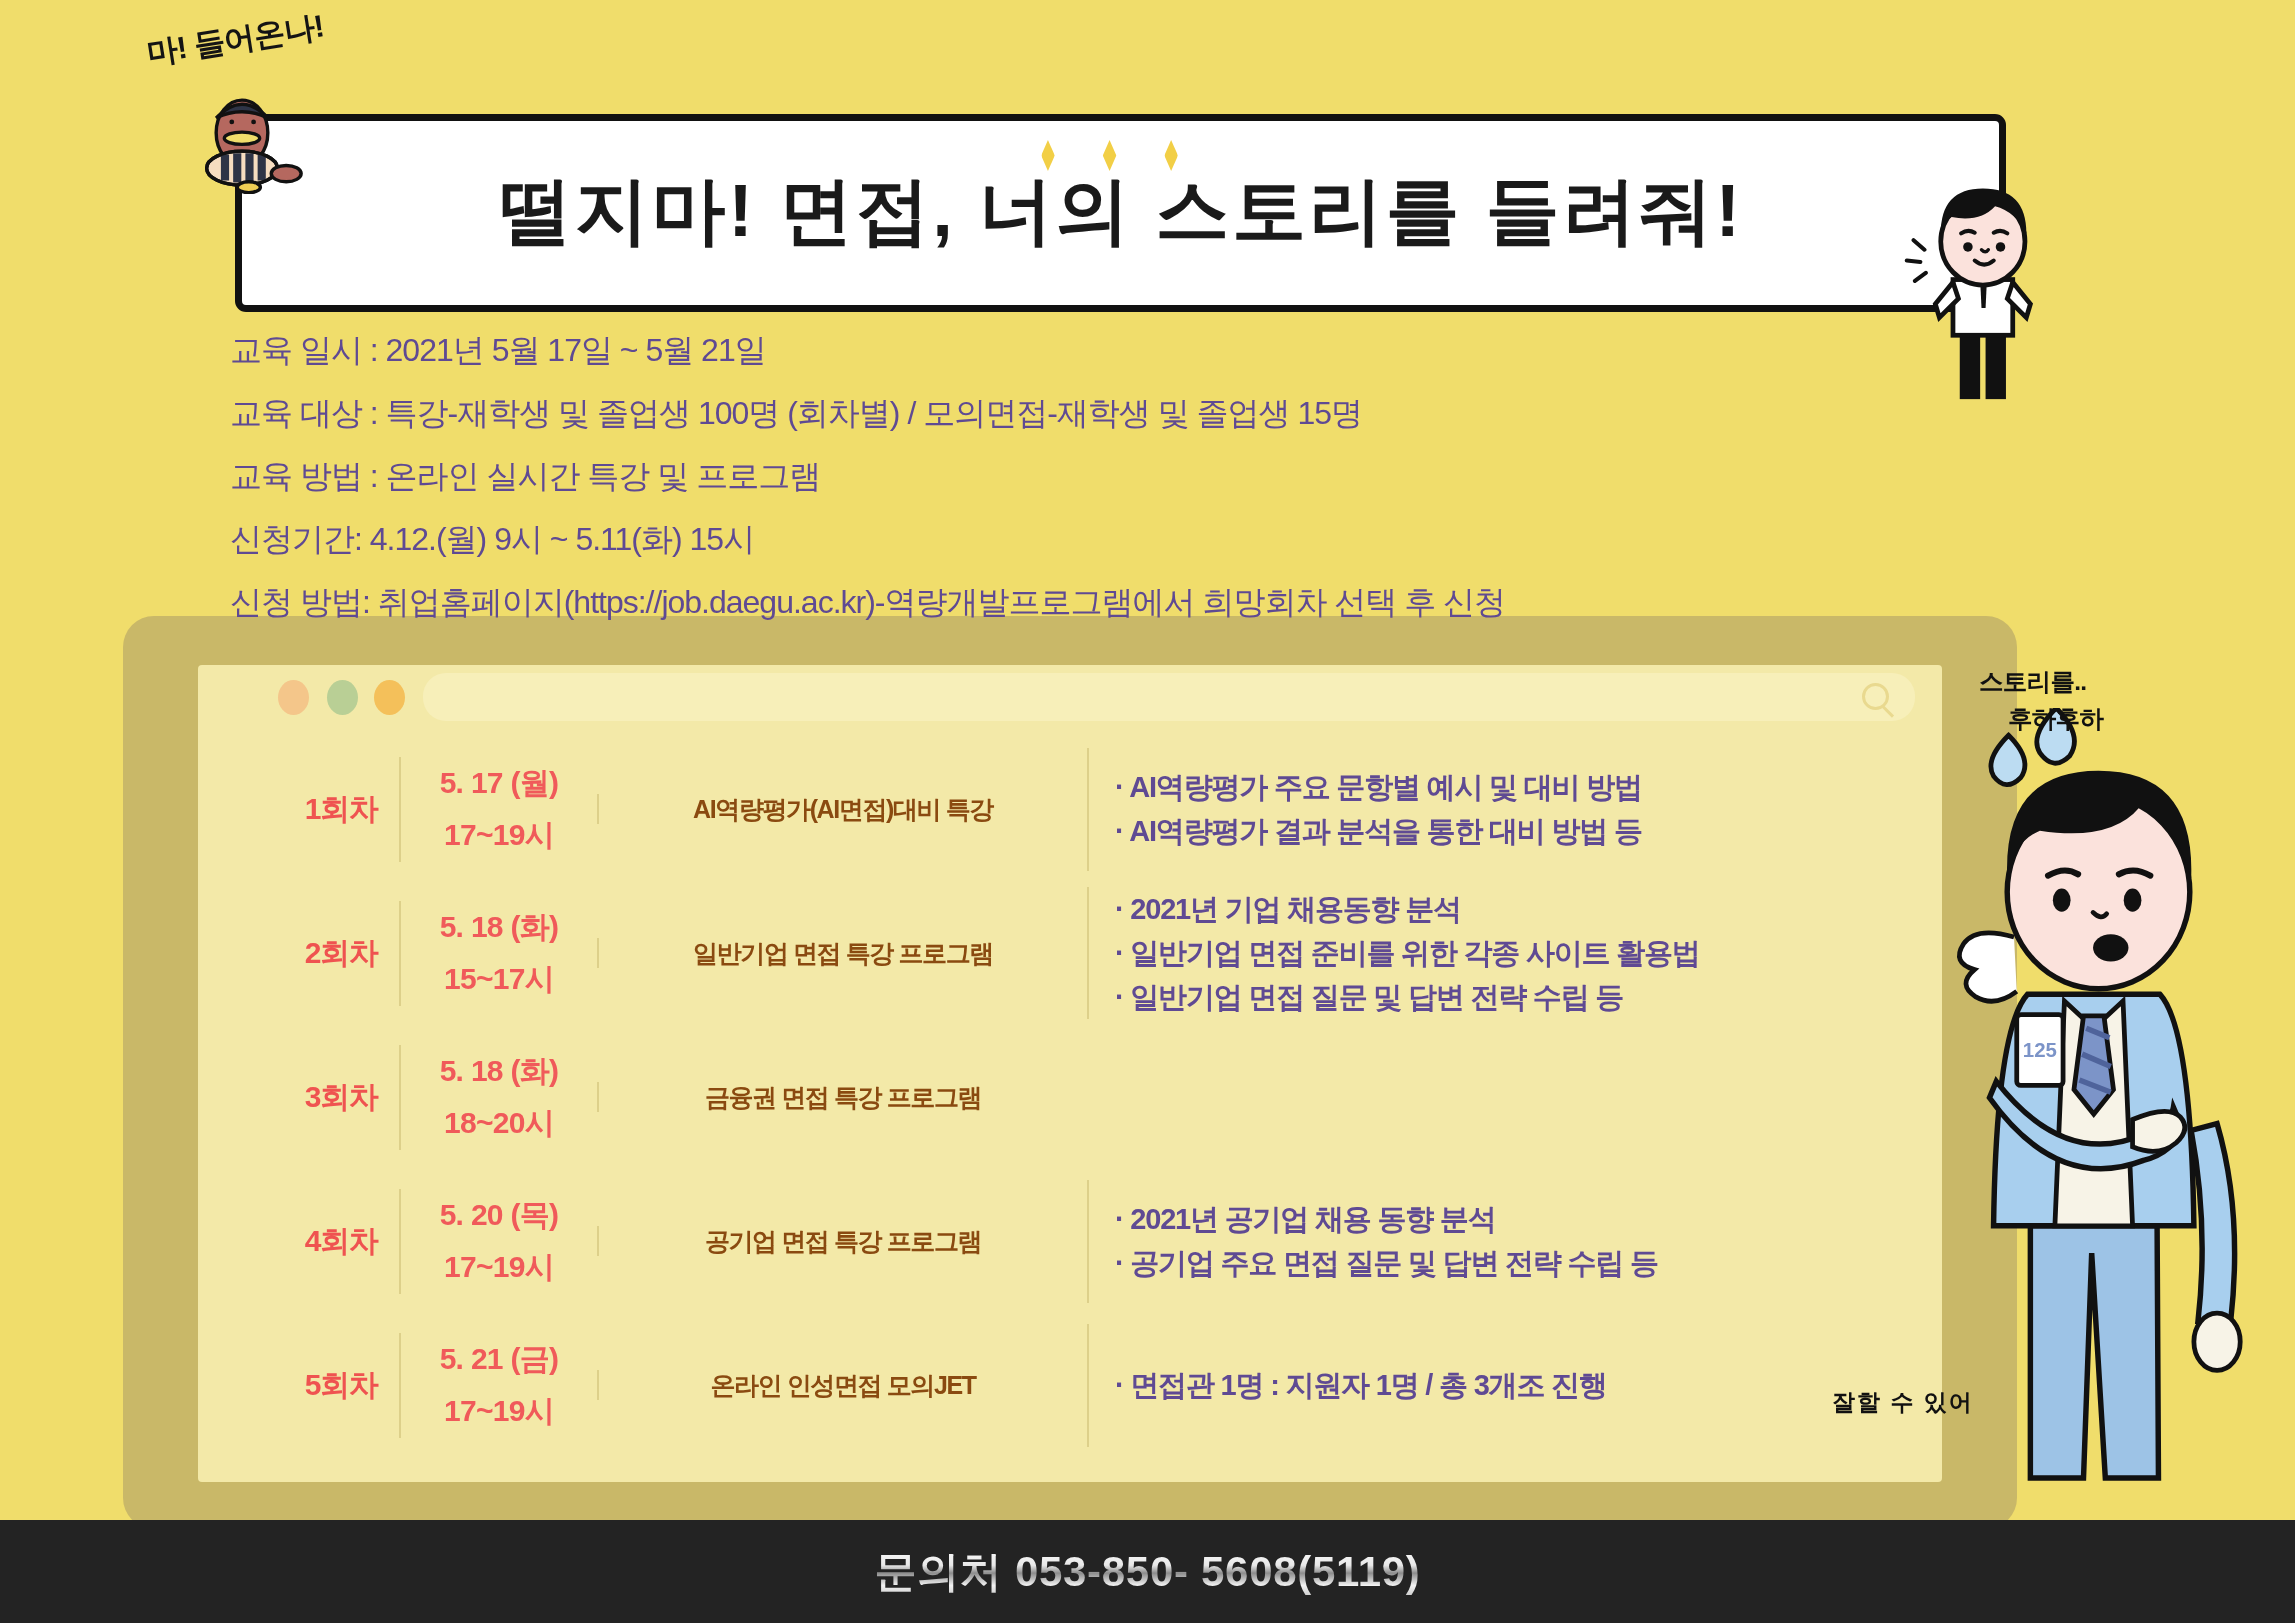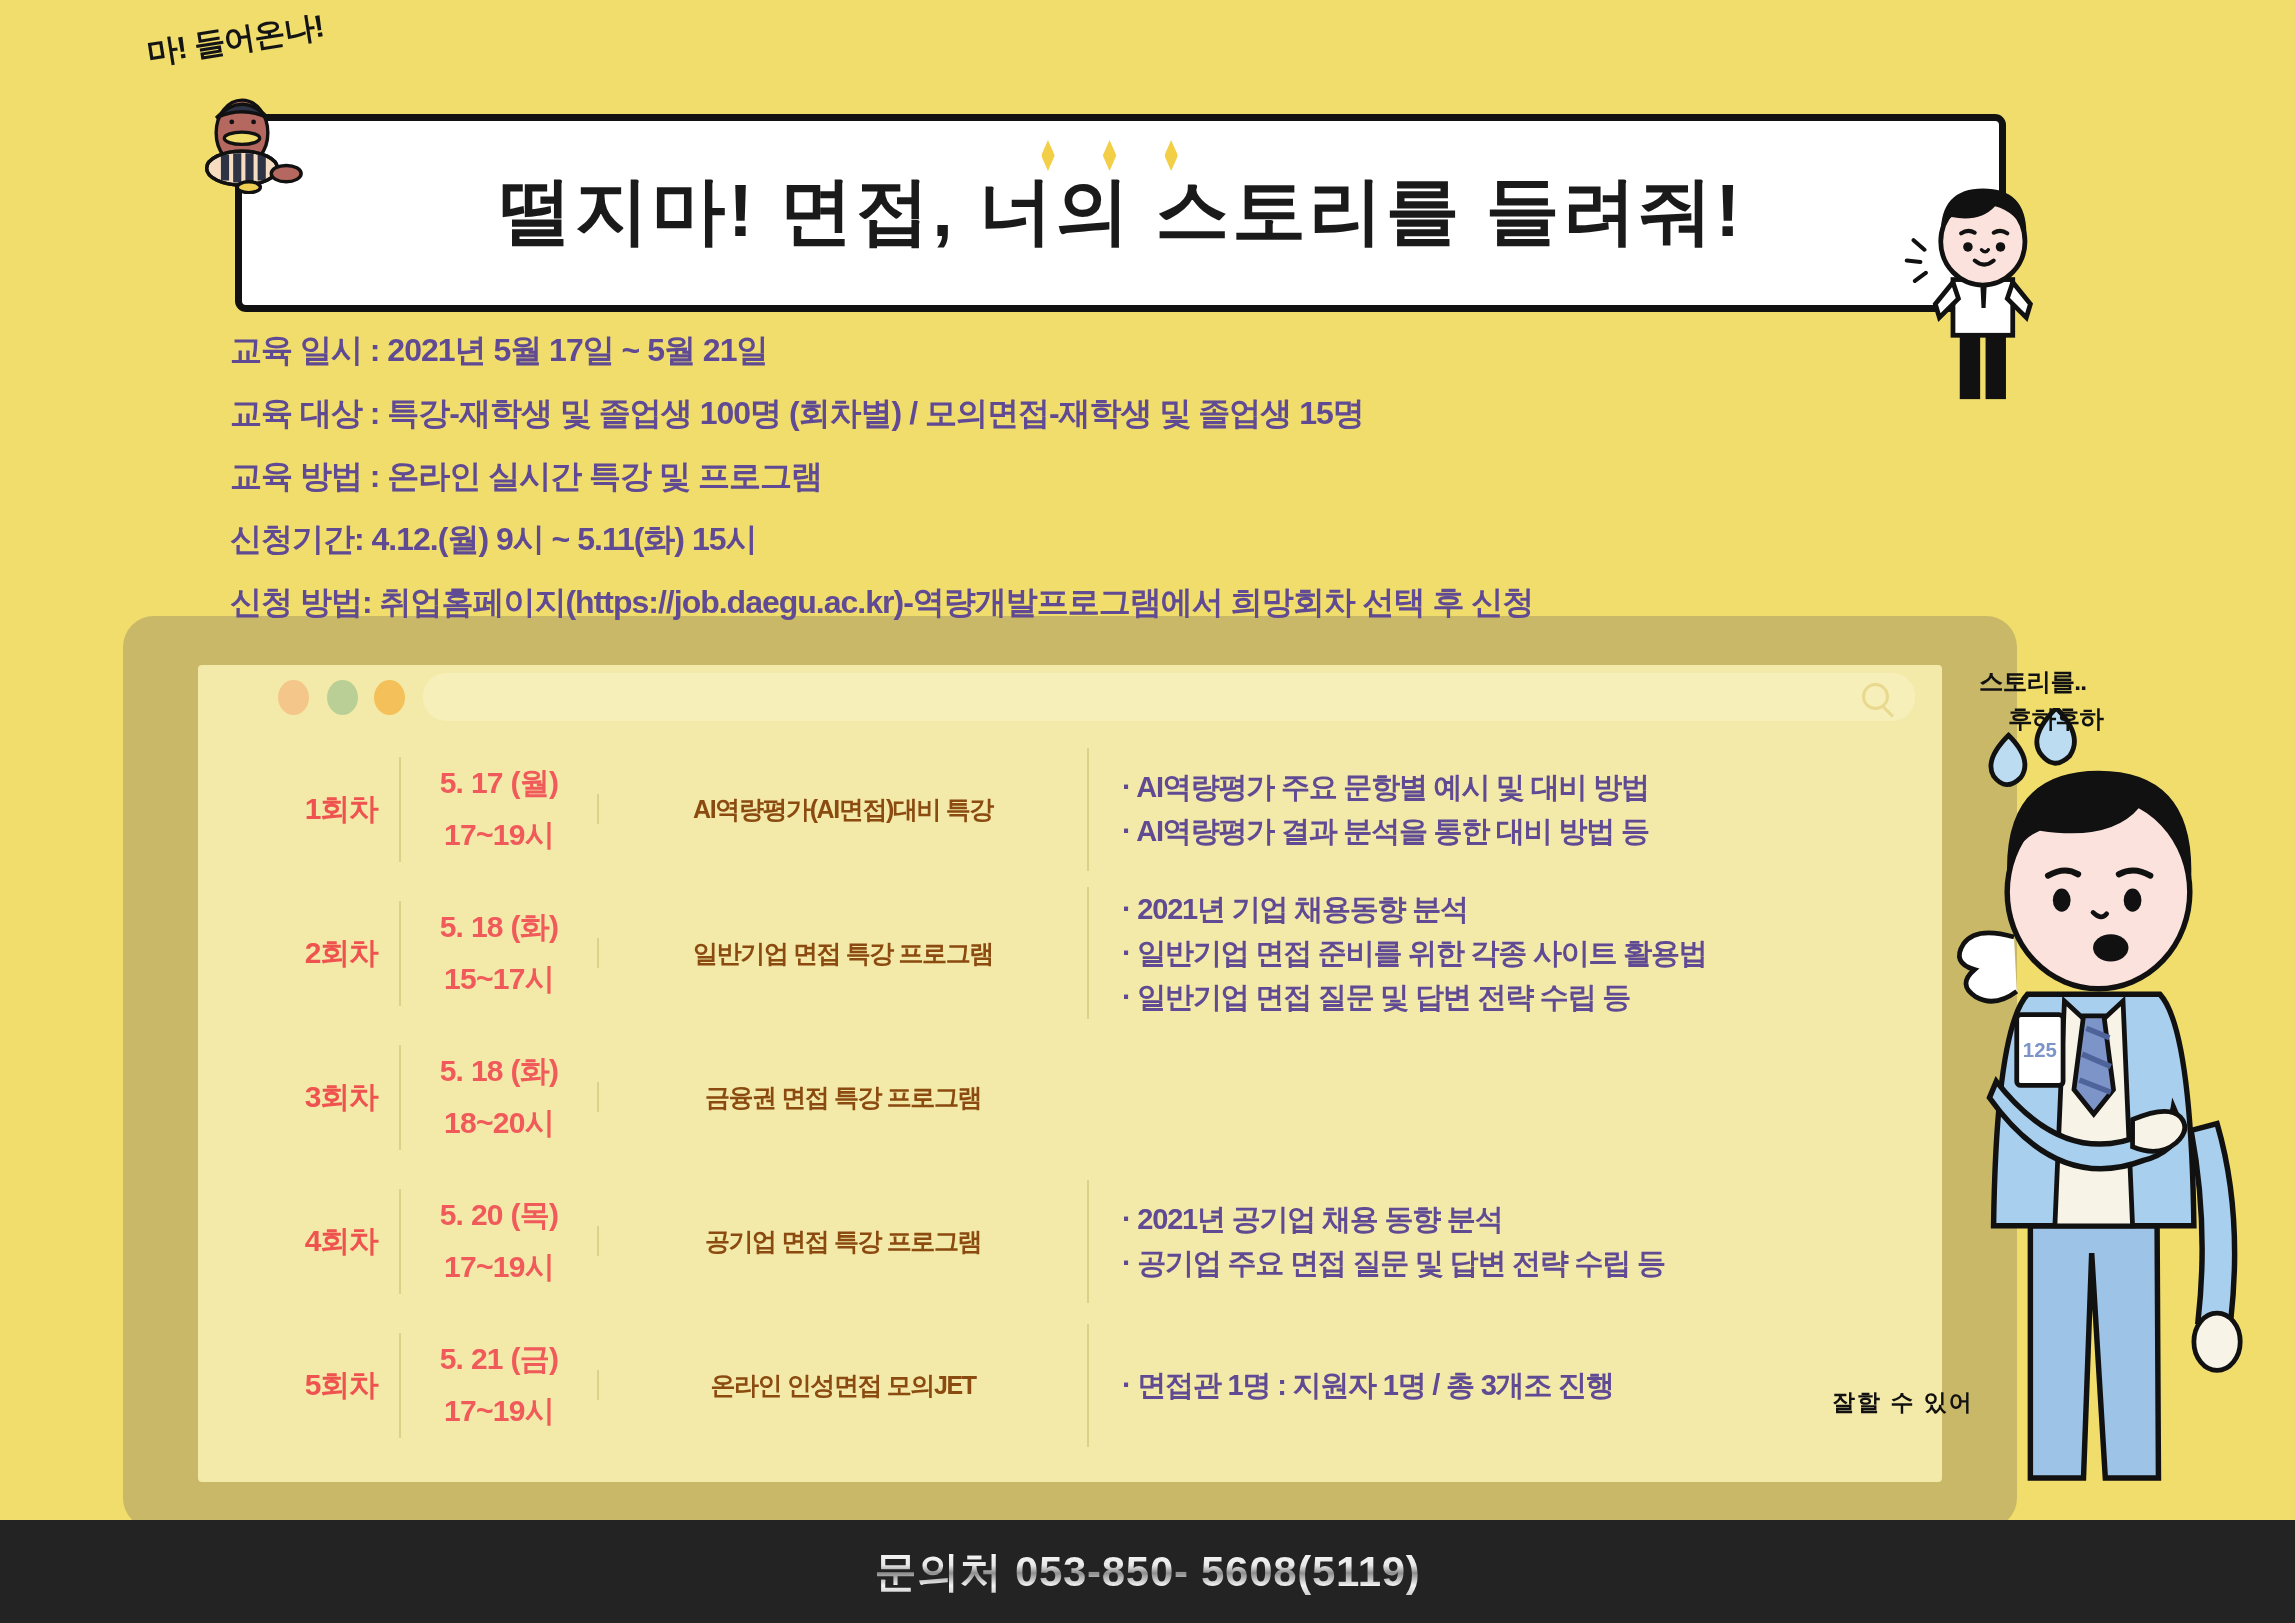--- a/index.html
+++ b/index.html
@@ -89,21 +89,21 @@
 
   
   .info-block {
     position: absolute;
     left: 230px;
     top: 334px;
     z-index: 3;
   }
   .info-line {
     font-size: 32px;
-    font-weight: bold;
+    font-weight: normal;
     color: #5f4a93;
     line-height: 1;
     margin-bottom: 31px;
     letter-spacing: -1px;
     white-space: nowrap;
   }
 
   
   .window-shell {
     position: absolute;
@@ -198,21 +198,21 @@
     font-size: 25px;
     font-weight: bold;
     color: #8a4a10;
     letter-spacing: -1.4px;
     border-left: 2px solid #ddd08a;
     padding: 0 5.4px;
     line-height: 1.2;
   }
   .c-desc {
     flex: 1 1 auto;
-    padding-left: 33px;
+    padding-left: 26px;
     border-left: 2px solid #ddd08a;
     min-height: 123px;
     display: flex;
     flex-direction: column;
     justify-content: center;
   }
   .desc-line {
     font-size: 29px;
     font-weight: bold;
     color: #5f4a93;

